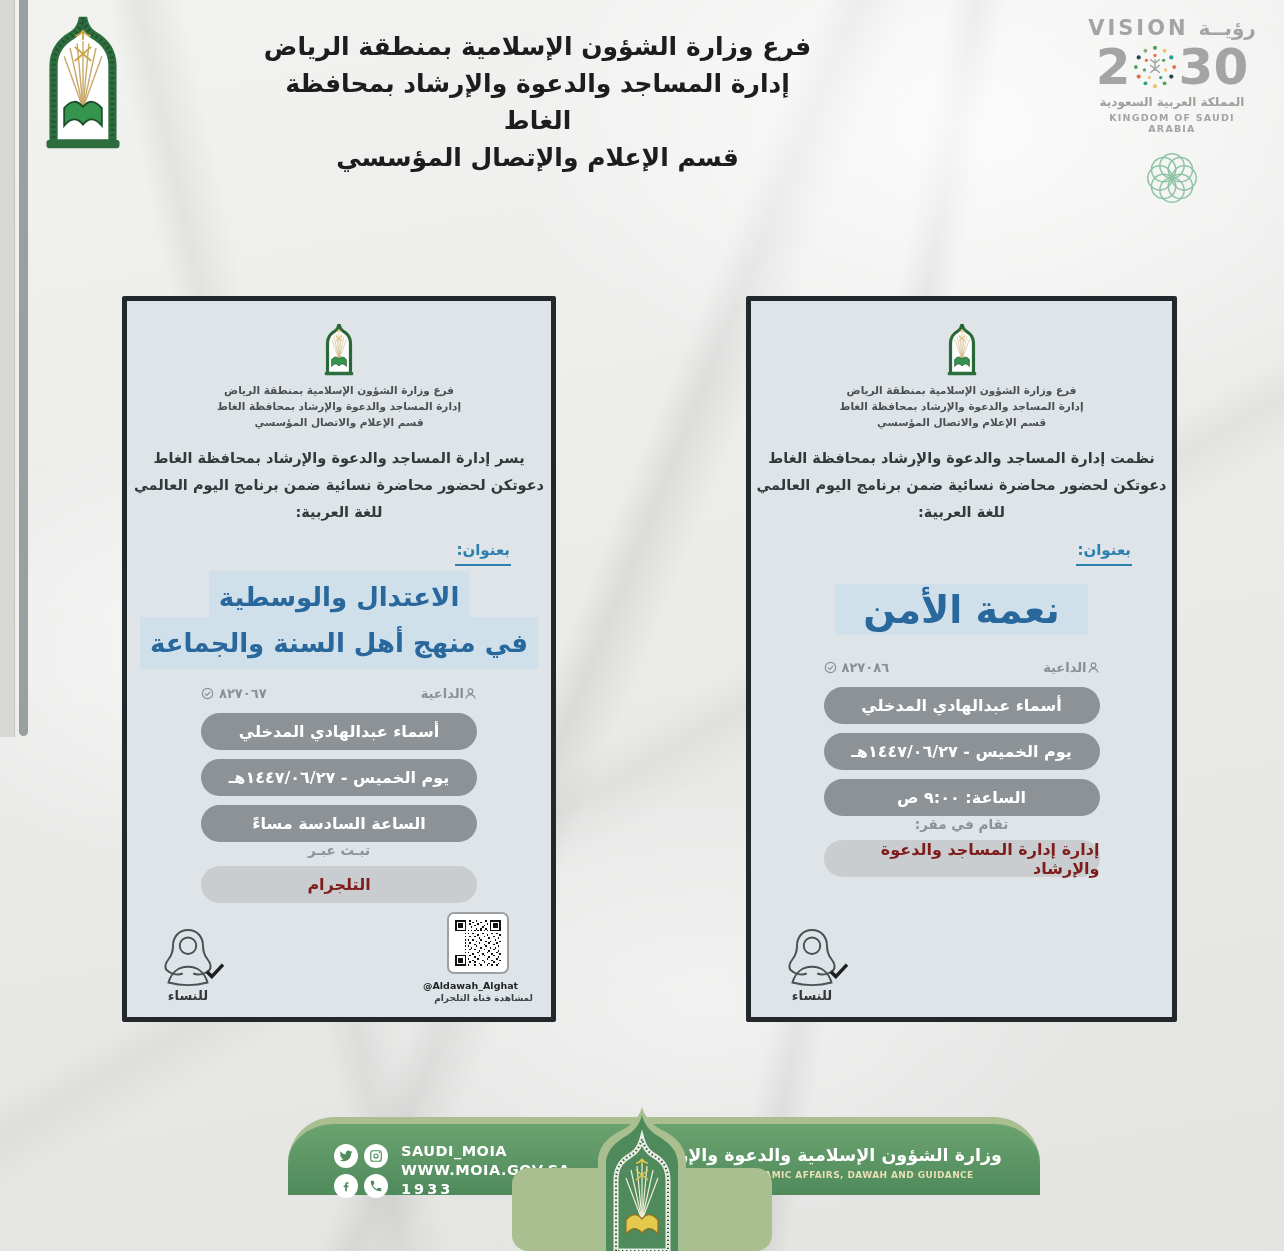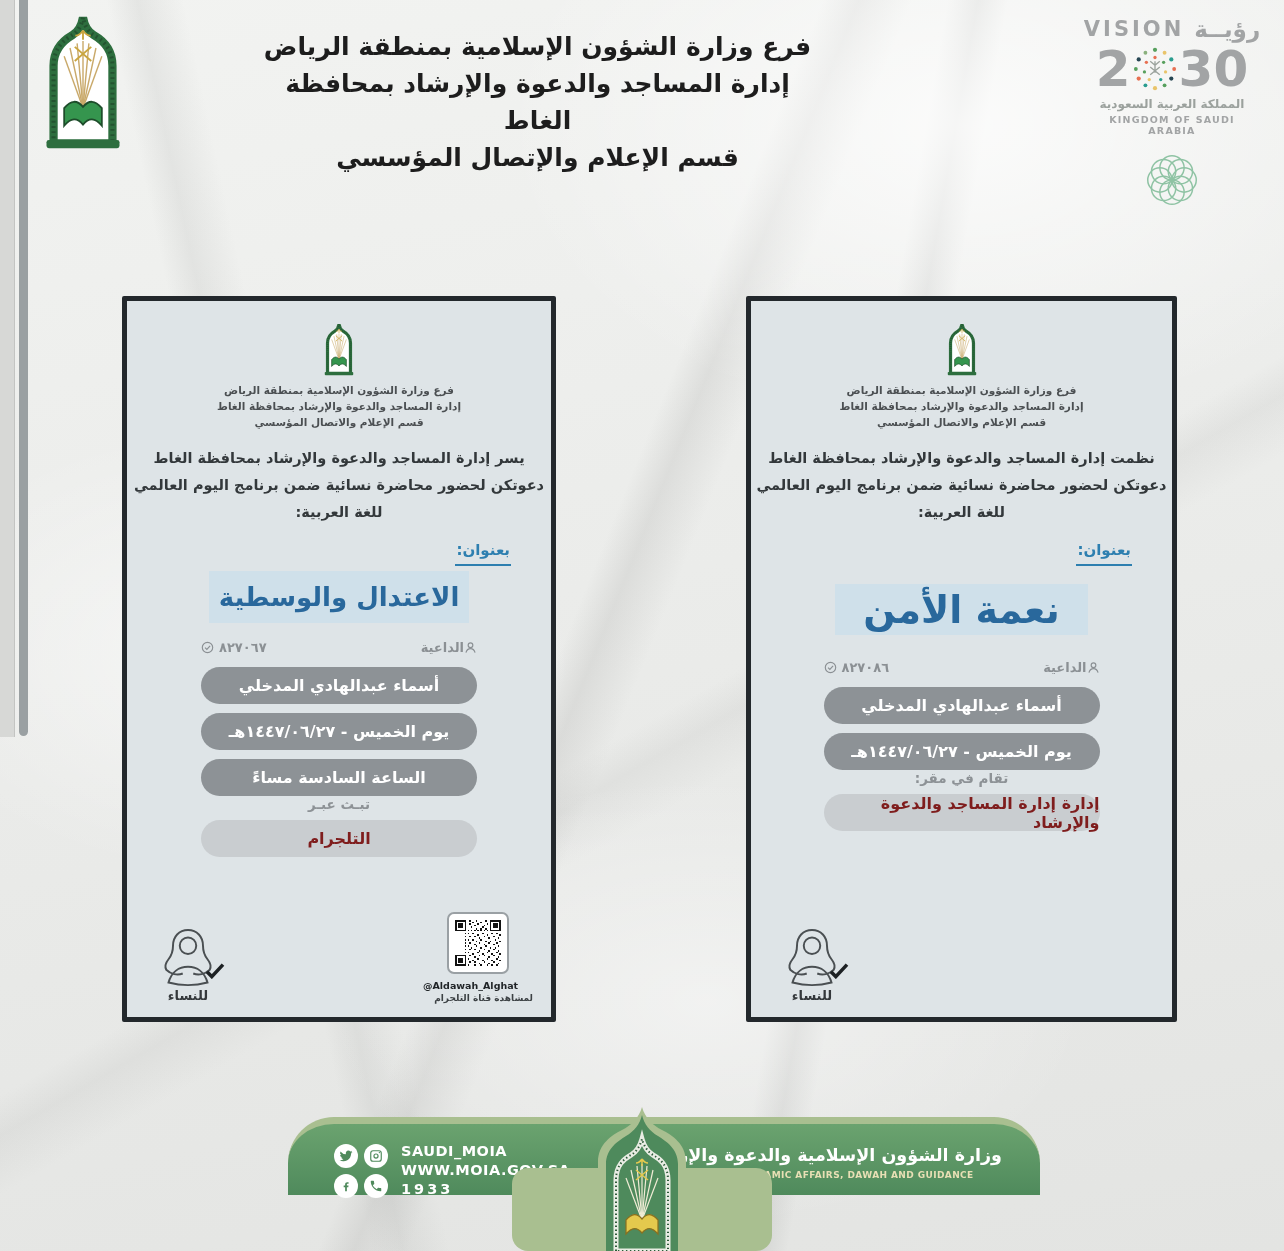--- a/index.html
+++ b/index.html
@@ -25,21 +25,21 @@
   .emblem-topleft{position:absolute;left:30px;top:0px;width:106px;height:162px;}
 
   
   .header-org{position:absolute;left:255px;top:28px;width:565px;text-align:center;
     font-weight:bold;font-size:25px;line-height:37px;color:#1d1d1d;}
 
   
   .vision{position:absolute;left:1086px;top:16px;width:172px;text-align:center;color:#a2a4a5;}
   .v-row1{display:flex;justify-content:center;align-items:center;gap:10px;font-size:21px;font-weight:bold;}
   .v-en{letter-spacing:3px;}
-  .v-ar{font-size:23px;}
+  .v-ar{font-size:20px;}
   .v-year{display:flex;justify-content:center;align-items:center;direction:ltr;font-size:50px;font-weight:bold;line-height:50px;margin-top:2px;}
   .v-dots{width:46px;height:46px;margin:0 1px;}
   .v-country-ar{font-size:12px;color:#9ba19d;margin-top:3px;font-weight:bold;}
   .v-country-en{font-size:9.5px;letter-spacing:1.2px;margin-top:3px;font-weight:bold;}
   .rosette{width:56px;height:56px;margin-top:16px;}
 
   
   .card{position:absolute;top:296px;height:726px;box-sizing:border-box;
     background:#dee4e7;border:5px solid #23282c;border-radius:2px;
     display:flex;flex-direction:column;align-items:center;}
@@ -195,20 +195,21 @@
     </div>
     <div class="card-intro" dir="rtl" lang="ar">
       <div>يسر إدارة المساجد والدعوة والإرشاد بمحافظة الغاط</div>
       <div>دعوتكن لحضور محاضرة نسائية ضمن برنامج اليوم العالمي للغة العربية:</div>
     </div>
     <div class="title-label-wrap">
       <span class="title-label">بعنوان:</span>
     </div>
     <div class="card-title" dir="rtl" lang="ar">
       <div><span class="hl">الاعتدال والوسطية</span></div>
+      <div><span class="hl">في منهج أهل السنة والجماعة</span></div>
     </div>
     <div class="speaker-row">
       <span class="spk">
         <svg width="13" height="13" viewBox="0 0 20 20" fill="none" stroke="#8b9094" stroke-width="1.8">
           <circle cx="10" cy="6.5" r="3.6"></circle>
             <path d="M3,18 C4.2,13.5 6.8,11.8 10,11.8 C13.2,11.8 15.8,13.5 17,18"></path>
         </svg>
         <span>الداعية</span>
       </span>
       <span class="sid">
@@ -302,20 +303,21 @@
       <span class="sid">
         <svg width="13" height="13" viewBox="0 0 20 20" fill="none" stroke="#8b9094" stroke-width="1.8">
           <circle cx="10" cy="10" r="8"></circle>
             <path d="M6.2,10.3 L9,13 L14,7.4"></path>
         </svg>
         <span>٨٢٧٠٨٦</span>
       </span>
     </div>
     <div class="pill dark first" dir="rtl">أسماء عبدالهادي المدخلي</div>
     <div class="pill dark" dir="rtl">يوم الخميس - ١٤٤٧/٠٦/٢٧هـ</div>
+    <div class="pill dark" dir="rtl">الساعة: ٩:٠٠ ص</div>
     <div class="mid-label" dir="rtl">تقام في مقر:</div>
     <div class="pill light" dir="rtl">إدارة إدارة المساجد والدعوة والإرشاد</div>
     <div class="card-bottom">
       <div class="women-block">
         <svg class="women-icon" viewBox="0 0 80 84" fill="none" stroke="#4a4f52" stroke-width="2.6">
           <path d="M40 6 C28 6 20 15 20 27 C20 34 18 40 14 45 C10 50 9 55 11 59 C17 65 26 67 33 64"></path>
           <path d="M40 6 C52 6 60 15 60 27 C60 34 62 40 66 45 C70 50 71 55 69 59 C63 65 54 67 47 64"></path>
           <circle cx="40" cy="27" r="11"></circle>
           <path d="M14 76 C18 62 28 55 40 55 C52 55 62 62 66 76 Q40 83 14 76 Z"></path>
         </svg>

